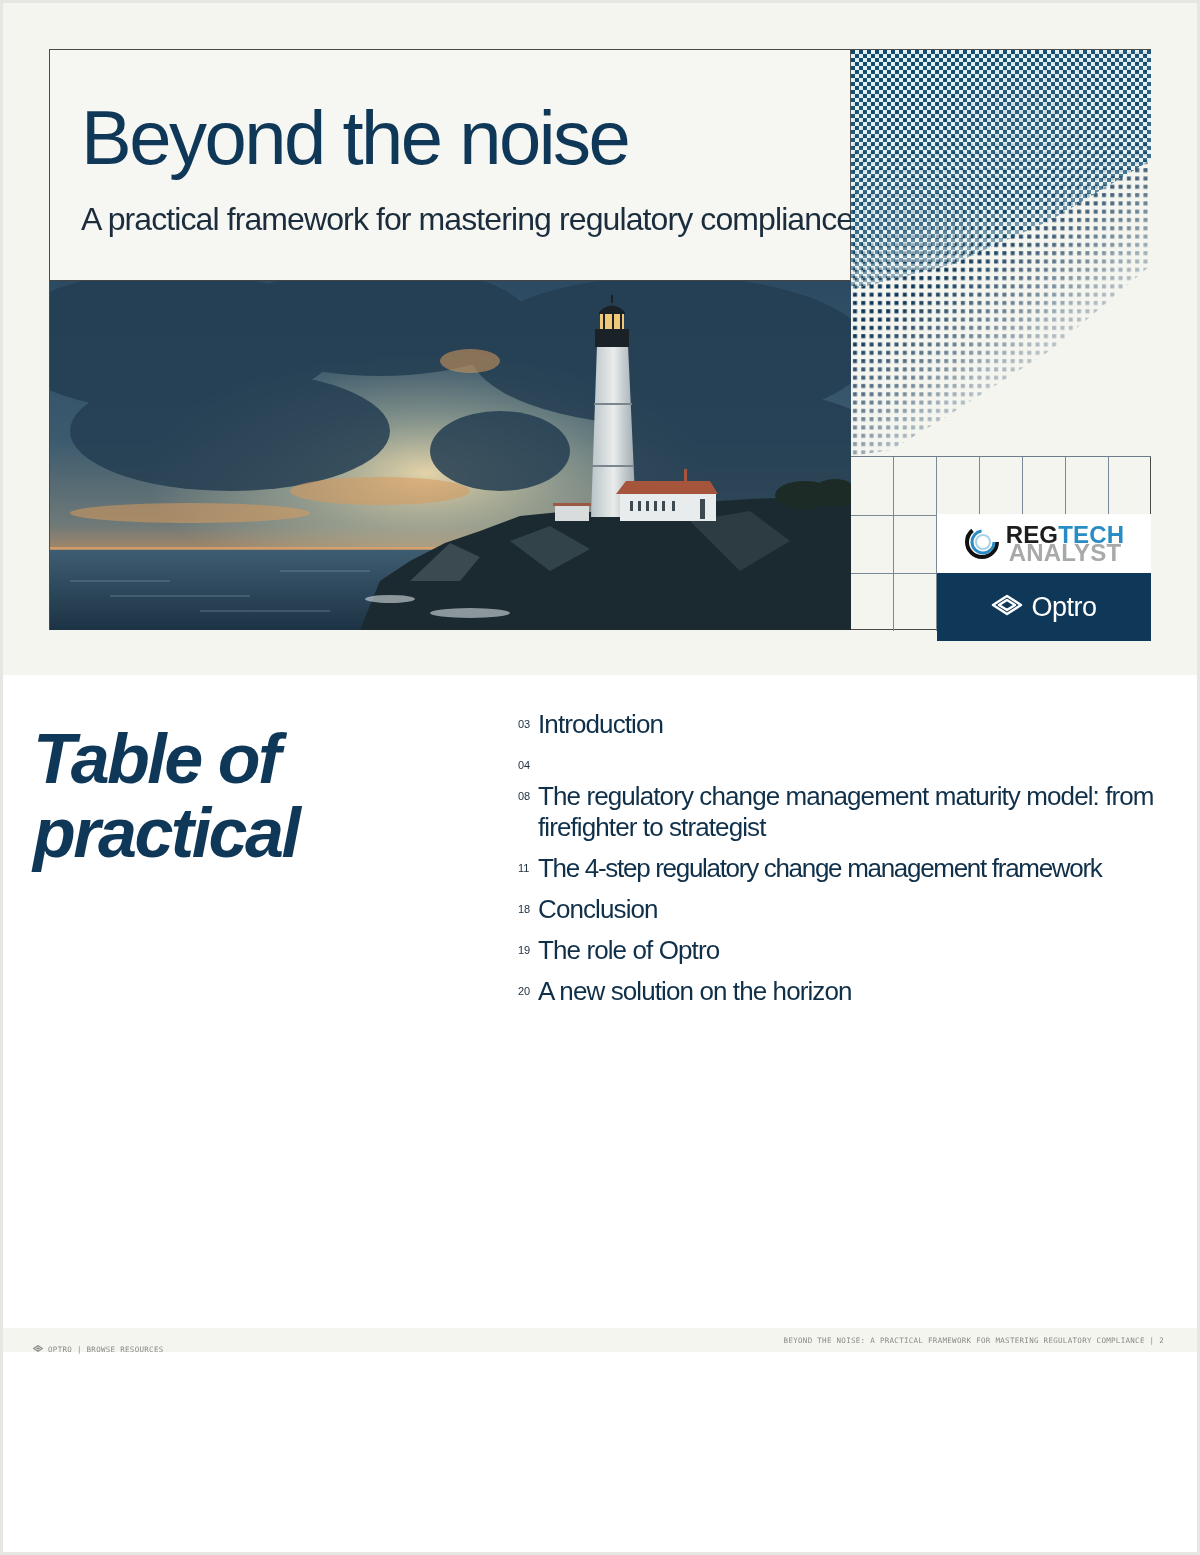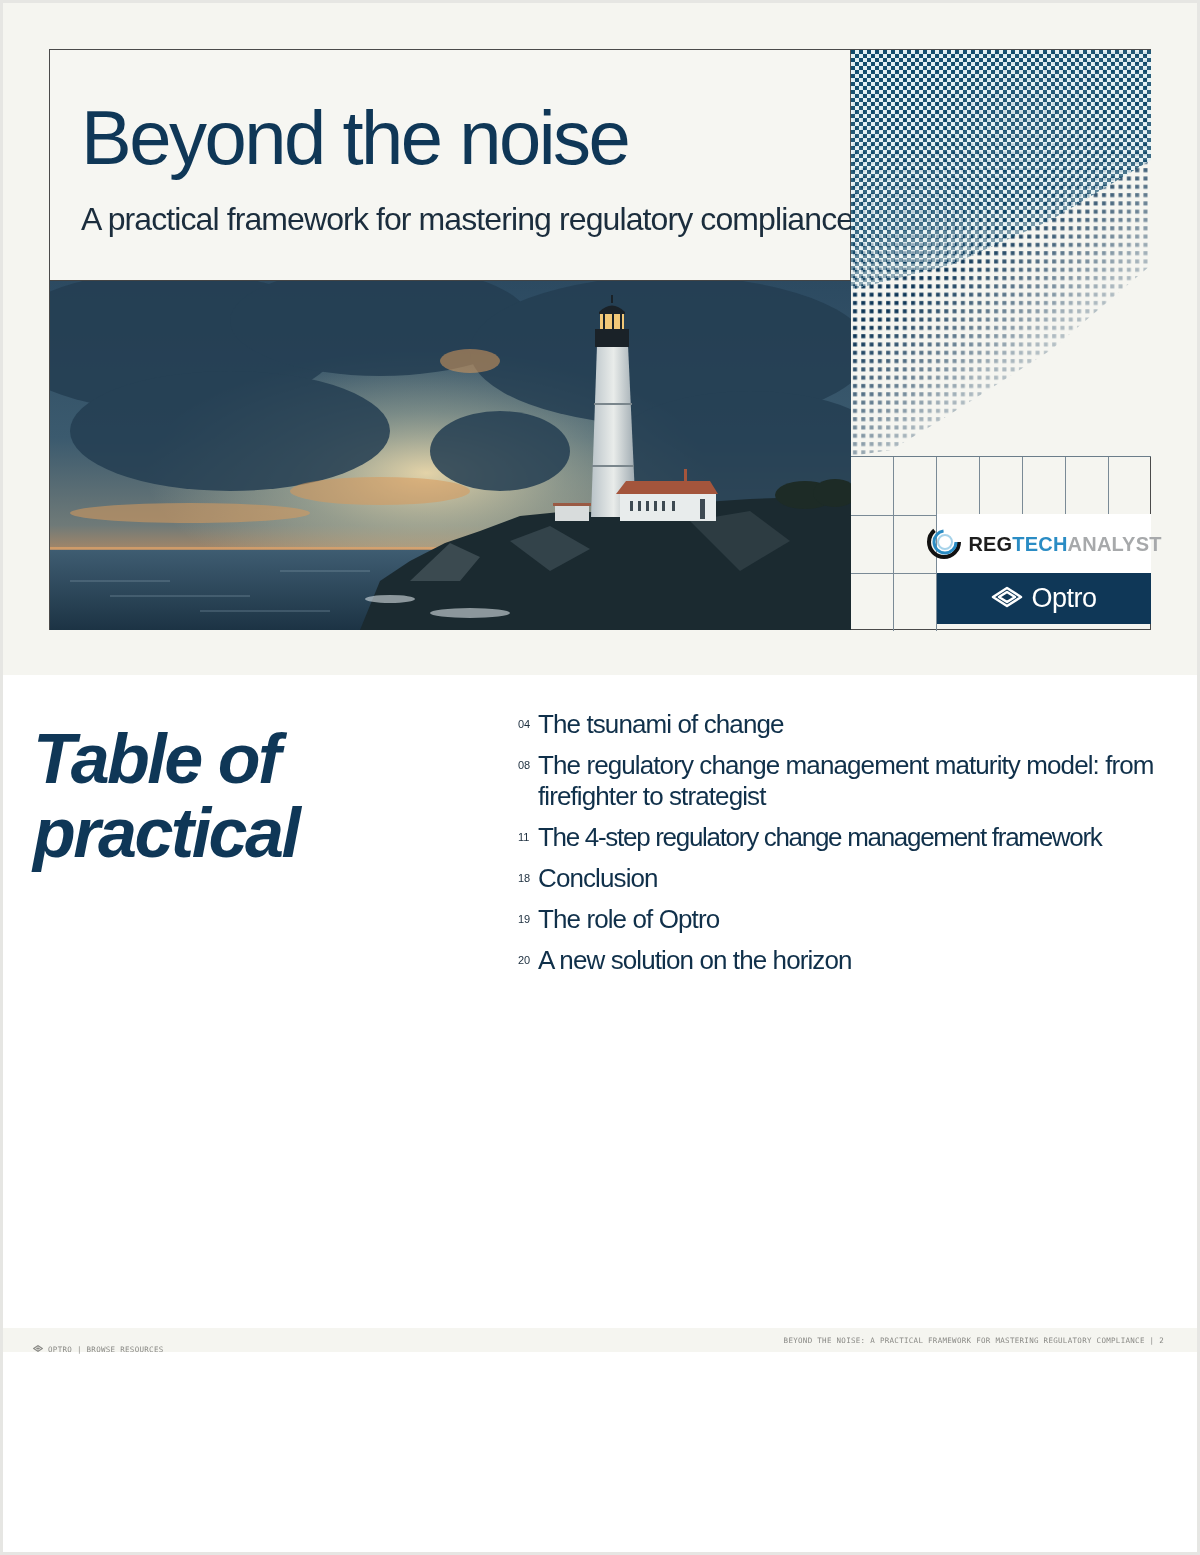--- a/index.html
+++ b/index.html
@@ -18,26 +18,26 @@
   .hero { position:absolute; left:0; top:231px; width:801px; height:349px; overflow:hidden; }
   .hero svg { display:block; }
 
   .pattern { position:absolute; left:801px; top:0; width:300px; height:406px; overflow:hidden; }
 
   .grid { position:absolute; left:801px; top:406px; width:300px; height:174px; border-top:1px solid #6b7d8a; }
   .grid .vline { position:absolute; top:0; width:1px; background:#7a8a96; }
   .grid .hline { position:absolute; left:0; height:1px; background:#7a8a96; }
 
   .regtech { position:absolute; left:887px; top:464px; width:214px; height:59px; background:#ffffff; display:flex; align-items:center; justify-content:center; gap:6px; }
-  .regtech-words { display:flex; flex-direction:row; line-height:18px; font-weight:700; font-size:20px; letter-spacing:0.2px; }
+  .regtech-words { display:flex; flex-direction:column; line-height:18px; font-weight:700; font-size:24px; letter-spacing:0.2px;text-align:center; }
   .regtech-words .l1 { color:#1d1d1d; }
   .regtech-words .l1 .accent { color:#2a8cc4; }
   .regtech-words .l2 { color:#a7a9ab; }
 
-  .optro { position:absolute; left:887px; top:523px; width:214px; height:51px; background:#0f3757; display:flex; align-items:center; justify-content:center; gap:8px; }
+  .optro { position:absolute; left:887px; top:523px; width:214px; height:68px; background:#0f3757; display:flex; align-items:center; justify-content:center; gap:8px; }
   .optro-name { color:#ffffff; font-size:27px; letter-spacing:-0.5px; }
 
   .toc-heading { position:absolute; left:33px; top:722px; font-size:70px; line-height:74px; letter-spacing:-2.5px; color:#0f3757;font-style:italic; }
   .toc-list { position:absolute; left:518px; top:709px; width:660px; list-style:none; }
   .toc-item { position:relative; display:flex; align-items:flex-start; margin-bottom:10px; }
   .toc-num { width:20px; font-size:11px; color:#1b2d3d; padding-top:9px; flex:none; }
   .toc-label { font-size:26px; line-height:31px; letter-spacing:-0.9px; color:#10304a; }
 
   .footer { position:absolute; left:3px; top:1328px; width:1194px; height:24px; background:#f5f5f0; font-family:"DejaVu Sans Mono", monospace; font-size:7.5px; letter-spacing:0.3px; color:#8a8a86; }
   .footer-left { position:absolute; left:30px; top:17px; display:flex; align-items:flex-start; gap:5px; }
@@ -215,22 +215,25 @@
   </div>
 </div>
 
 <h2 class="toc-heading">
   <span>Table of</span><br>
   <span>practical</span>
 </h2>
 
 <ul class="toc-list">
   <li class="toc-item">
+    <span class="toc-num">03</span>
+    <span class="toc-label">Introduction</span>
+  </li>
+  <li class="toc-item">
     <span class="toc-num">04</span>
-    <span class="toc-label">The tsunami of change</span>
   </li>
   <li class="toc-item">
     <span class="toc-num">08</span>
     <span class="toc-label" style="width:625px;">The regulatory change management maturity model: from firefighter to strategist</span>
   </li>
   <li class="toc-item">
     <span class="toc-num">11</span>
     <span class="toc-label" style="letter-spacing:-1.3px;">The 4-step regulatory change management framework</span>
   </li>
   <li class="toc-item">

